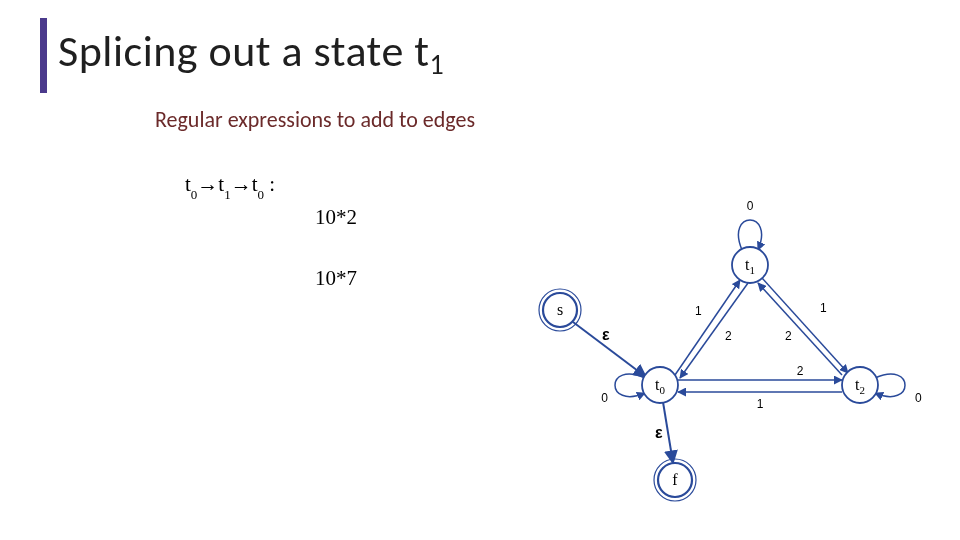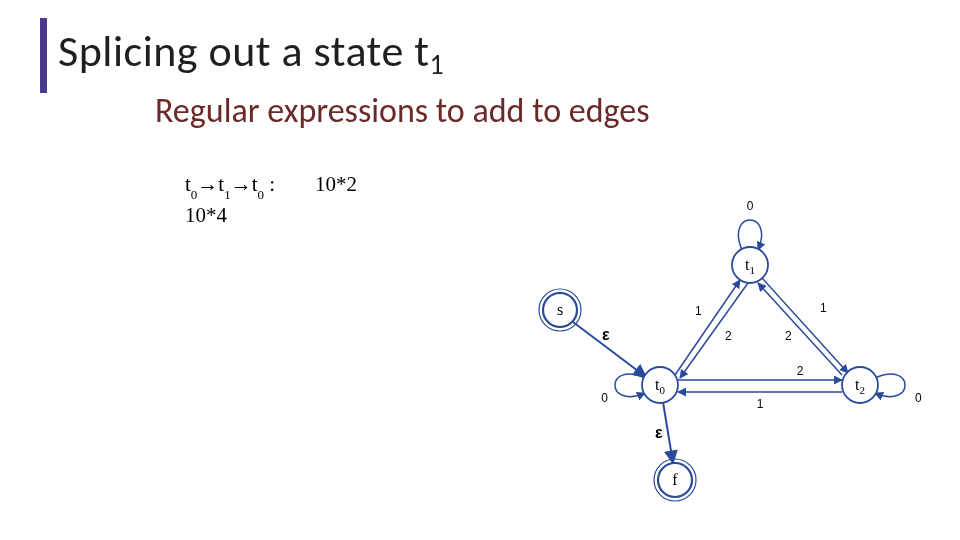--- a/index.html
+++ b/index.html
@@ -36,35 +36,35 @@
   }
   .title sub {
     font-size: 28px;
     vertical-align: baseline;
     position: relative;
     top: 8px;
   }
   .subtitle {
     position: absolute;
     left: 155px;
-    top: 90px;
-    font-size: 34px;
+    top: 106px;
+    font-size: 22px;
     color: #6b2a2a;
   }
   .rules {
     position: absolute;
     left: 185px;
     top: 170px;
     font-family: "Times New Roman", serif;
     font-size: 21px;
     line-height: 1.35;
   }
-  .rules .row { display: flex; }
+  .rules .row { display: flex; justify-content: flex-end; }
   .rules .lhs { width: 130px; white-space: nowrap; }
-  .rules .rhs { white-space: nowrap; }
+  .rules .rhs { white-space: nowrap; margin-top: 33px; }
   .rules sub { font-size: 13px; position: relative; top: 3px; }
 
   .diagram {
     position: absolute;
     left: 500px;
     top: 180px;
     width: 440px;
     height: 340px;
   }
   .diagram text {
@@ -87,21 +87,21 @@
   </div>
 
   <div class="subtitle">Regular expressions to add to edges</div>
 
   <div class="rules">
     <div class="row">
       <span class="lhs">t<sub>0</sub>→t<sub>1</sub>→t<sub>0</sub> :</span>
       <span class="rhs">10*2</span>
     </div>
     <div class="row">
-      <span class="rhs">10*4</span>
+      <span class="rhs">10*7</span>
     </div>
   </div>
 
   <svg class="diagram" viewBox="0 0 440 340">
     <defs>
       <marker id="arr" viewBox="0 0 10 10" refX="9" refY="5" markerWidth="7" markerHeight="7" orient="auto-start-reverse">
         <path d="M 0 0 L 10 5 L 0 10 z" fill="#2a4a9a"></path>
       </marker>
       <marker id="arrthin" viewBox="0 0 10 10" refX="9" refY="5" markerWidth="6" markerHeight="6" orient="auto-start-reverse">
         <path d="M 0 0 L 10 5 L 0 10 z" fill="#2a4a9a"></path>

